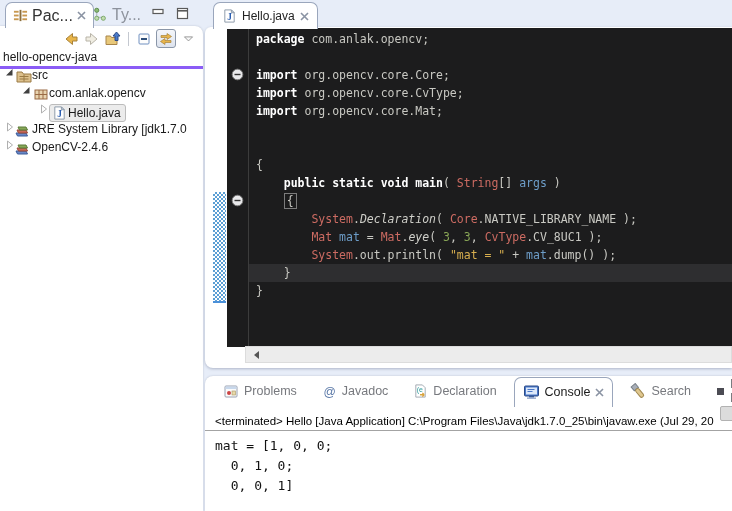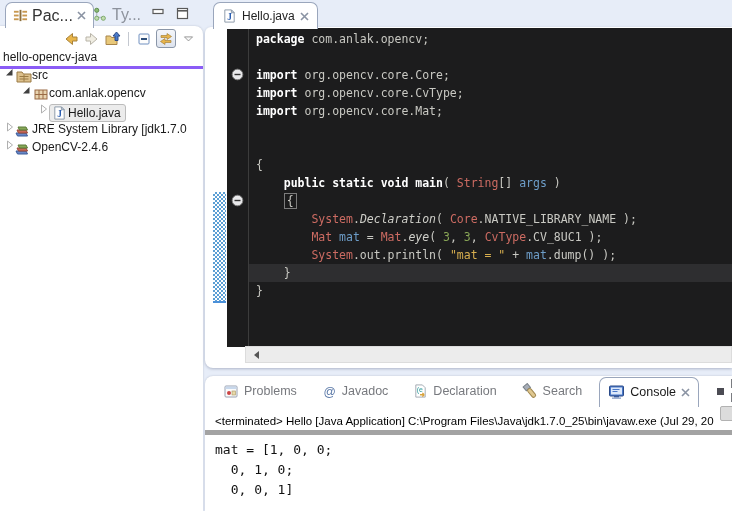--- a/index.html
+++ b/index.html
@@ -72,21 +72,21 @@
   .bottom-panel{position:absolute;left:205px;top:376px;width:527px;height:135px;
     background:#fff;border-radius:8px 0 0 0;box-shadow:0 0 2px rgba(90,100,130,.35)}
   .btabs{height:30px;display:flex;align-items:center;padding-left:10px}
   .btab{display:flex;align-items:center;gap:5px;font-size:12.5px;color:#77797e;
     margin-right:9px;padding:0 8px;height:29px}
   .btab.active{color:#1a1a1a;border:1px solid #9aa6bc;border-bottom:none;
     border-radius:7px 7px 0 0;background:#fff;margin-top:1px}
   .console-toolbar-btn{position:absolute;right:-3px;top:30px;width:13px;height:13px;
     background:#dcdcdc;border:1px solid #b2b2b2;border-radius:2px}
   .console-header{padding:9px 0 3px 10px;font-size:11.5px;color:#000;
-    border-bottom:5px solid #a3a3a3;white-space:nowrap;overflow:hidden}
+    border-bottom:1px solid #a3a3a3;white-space:nowrap;overflow:hidden}
   #console-output{padding:5px 0 0 10px;font-family:"DejaVu Sans Mono",monospace;
     font-size:13px;line-height:20px;color:#111;white-space:pre}
   .icn{display:inline-flex;align-items:center;justify-content:center;line-height:0}
 </style>
 </head>
 <body>
 
 <div class="left-panel">
   <div class="left-body"></div>
 
@@ -343,50 +343,50 @@
       <div class="btab">
         <span class="icn">
           <svg width="15" height="16" viewBox="0 0 16 16">
             <path d="M3 1.5 h7 l3 3 V14.5 H3 Z" fill="#fff" stroke="#a0a8b0"></path>
             <text x="4" y="9.5" font-size="7.5" fill="#2a9a9a">(e</text>
             <path d="M7.5 12 h4.5 M12 12 l-2 -2 M12 12 l-2 2" stroke="#d9a33c" stroke-width="1.4" fill="none"></path>
           </svg>
         </span>
         <span>Declaration</span>
       </div>
-      <div class="btab">
-        <span class="icn">
-          <svg width="16" height="16" viewBox="0 0 16 16">
-            <g transform="rotate(-40 8 8)">
-              <rect x="5.3" y="0.5" width="5.4" height="5" fill="#a8aeb8" stroke="#788088"></rect>
-              <rect x="6" y="5.5" width="4" height="10" rx="1.8" fill="#e0c890" stroke="#a08850"></rect>
-            </g>
-          </svg>
-        </span>
-        <span>Search</span>
-      </div>
       <div class="btab active">
         <span class="icn">
           <svg width="17" height="16" viewBox="0 0 17 16">
             <rect x="1.5" y="2" width="14" height="10" rx="1" fill="#4a78c8" stroke="#2a4a88"></rect>
             <rect x="3" y="3.5" width="11" height="7" fill="#dce8fa"></rect>
             <path d="M4.5 5.5 h7 M4.5 7.5 h5" stroke="#4a78c8"></path>
             <rect x="6" y="12" width="5" height="1.5" fill="#3a5a98"></rect>
             <rect x="4" y="13.5" width="9" height="1.3" fill="#8aa0c8"></rect>
           </svg>
         </span>
         <span>Console</span>
         <span class="icn">
           <svg width="9" height="9" viewBox="0 0 9 9">
             <path d="M1 1 L8 8 M8 1 L1 8" stroke="#8a93a3" stroke-width="1.6"></path>
           </svg>
         </span>
       </div>
       <div class="btab">
         <span class="icn">
+          <svg width="16" height="16" viewBox="0 0 16 16">
+            <g transform="rotate(-40 8 8)">
+              <rect x="5.3" y="0.5" width="5.4" height="5" fill="#a8aeb8" stroke="#788088"></rect>
+              <rect x="6" y="5.5" width="4" height="10" rx="1.8" fill="#e0c890" stroke="#a08850"></rect>
+            </g>
+          </svg>
+        </span>
+        <span>Search</span>
+      </div>
+      <div class="btab">
+        <span class="icn">
           <svg width="9" height="9" viewBox="0 0 9 9">
             <rect x="1" y="1" width="7" height="7" fill="#4b4b53"></rect>
           </svg>
         </span>
         <span>Bug Explorer</span>
       </div>
     </div>
   <div class="console-toolbar-btn"></div>
   <div class="console-header">&lt;terminated&gt; Hello [Java Application] C:\Program Files\Java\jdk1.7.0_25\bin\javaw.exe (Jul 29, 20</div>
   <div id="console-output"><div>mat = [1, 0, 0;</div><div>  0, 1, 0;</div><div>  0, 0, 1]</div></div>

